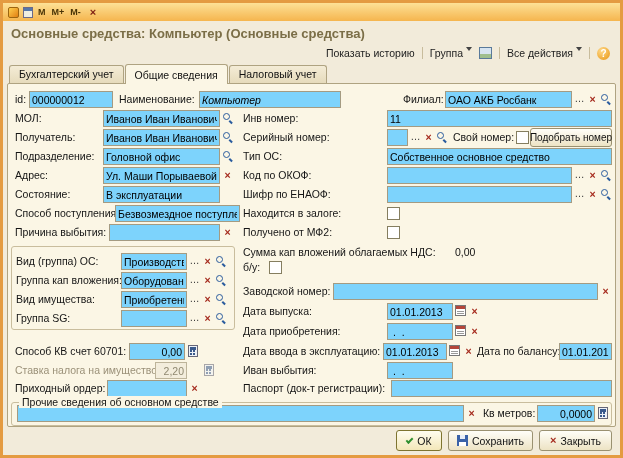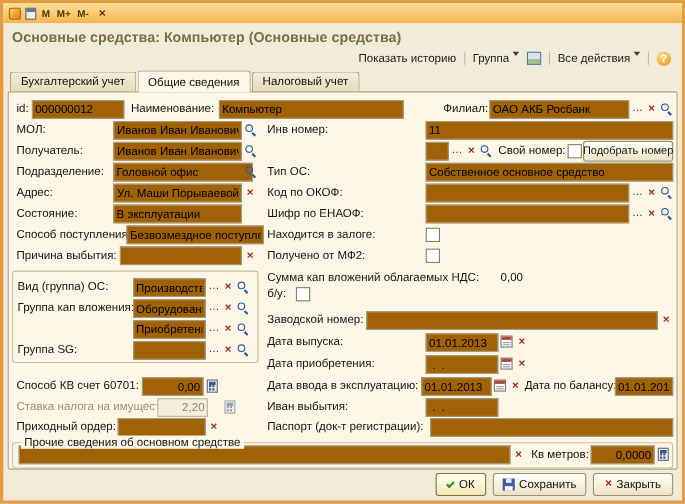--- a/index.html
+++ b/index.html
@@ -32,21 +32,21 @@
   .tabs{position:absolute;left:6px;top:62px;display:flex;gap:1px;z-index:3}
   .tab{height:18px;padding:2px 9px 0;border:1px solid #AFA381;border-bottom:none;
        border-radius:3px 3px 0 0;background:linear-gradient(#F4ECD6,#E6DBBC);cursor:pointer}
   .tab.active{background:#FBF6E5;height:20px;margin-top:-1px;padding-top:4px;z-index:4}
   .panel{position:absolute;left:4px;top:80px;width:609px;height:344px;background:#FBF6E5;
          border:1px solid #AFA381;border-radius:2px}
   
   .lbl{position:absolute;height:17px;line-height:17px;white-space:nowrap;color:#151515}
   .lbl.dis{color:#9B9179}
   .vtext{position:absolute;height:17px;line-height:17px;white-space:nowrap}
-  .inp{position:absolute;height:17px;border:1px solid #A49B82;background:#a16207;
+  .inp{position:absolute;height:17px;border:1px solid #A49B82;background:#7dd3fc;
        font:10.5px "Liberation Sans",sans-serif;padding:0 2px;color:#000;outline:none}
   .inp.num{text-align:right}
   .inp.dis{background:#F3EDDC;color:#8F8870;border-color:#BDB49A}
   .fbtn{position:absolute;width:13px;height:17px;line-height:16px;text-align:center;font-size:10px;
         color:#333;cursor:pointer;user-select:none}
   .fbtn.clear{color:#A52A1D;font-weight:bold;font-size:10.5px}
   .chk{position:absolute;width:13px;height:13px;border:1px solid #857E5F;background:#fff;cursor:pointer}
   .mag{position:relative;display:inline-block;width:11px;height:11px;top:2px}
   .mag::before{content:"";position:absolute;left:1px;top:1px;width:5px;height:5px;border:1.5px solid #2B5C9E;border-radius:50%}
   .mag::after{content:"";position:absolute;left:7.5px;top:7.5px;width:4px;height:1.8px;background:#2B5C9E;
@@ -114,46 +114,47 @@
     <div class="tab">Бухгалтерский учет</div>
     <div class="tab active">Общие сведения</div>
     <div class="tab">Налоговый учет</div>
   </div>
 
   <div class="panel"></div>
 
   <div class="lbl" style="left:12px;top:88px">id:</div>
   <input class="inp" style="left: 26px; top: 88px; width: 84px;" value="000000012">
   <div class="lbl" style="left:116px;top:88px">Наименование:</div>
-  <input class="inp" style="left: 196px; top: 88px; width: 168px;" value="Компьютер">
+  <input class="inp" style="left: 196px; top: 88px; width: 142px; font-style: italic;" value="Компьютер">
   <div class="lbl" style="left:400px;top:88px">Филиал:</div>
   <input class="inp" style="left: 442px; top: 88px; width: 127px;" value="ОАО АКБ Росбанк">
   <div class="fbtn" style="left:570px;top:88px">…</div>
   <div class="fbtn clear" style="left:583px;top:88px">×</div>
   <div class="fbtn" style="left:596px;top:88px"><span class="mag"></span></div>
 
   <div class="lbl" style="left:12px;top:107px">МОЛ:</div>
   <input class="inp" style="left: 100px; top: 107px; width: 117px;" value="Иванов Иван Иванович">
   <div class="fbtn" style="left:218px;top:107px"><span class="mag"></span></div>
   <div class="lbl" style="left:240px;top:107px">Инв номер:</div>
   <input class="inp" style="left: 384px; top: 107px; width: 225px;" value="11">
 
   <div class="lbl" style="left:12px;top:126px">Получатель:</div>
   <input class="inp" style="left: 100px; top: 126px; width: 117px;" value="Иванов Иван Иванович">
   <div class="fbtn" style="left:218px;top:126px"><span class="mag"></span></div>
+  <div class="lbl" style="left:240px;top:126px">Серийный номер:</div>
   <input class="inp" style="left: 384px; top: 126px; width: 21px;" value="">
   <div class="fbtn" style="left:406px;top:126px">…</div>
   <div class="fbtn clear" style="left:419px;top:126px">×</div>
   <div class="fbtn" style="left:432px;top:126px"><span class="mag"></span></div>
   <div class="lbl" style="left:450px;top:126px">Свой номер:</div>
   <span class="chk" style="left:513px;top:128px"></span>
   <div class="sbtn" style="left:527px;top:125px;width:82px">Подобрать номер</div>
 
   <div class="lbl" style="left:12px;top:145px">Подразделение:</div>
-  <input class="inp" style="left: 100px; top: 145px; width: 127px;" value="Головной офис">
+  <input class="inp" style="left: 100px; top: 145px; width: 117px;" value="Головной офис">
   <div class="fbtn" style="left:218px;top:145px"><span class="mag"></span></div>
   <div class="lbl" style="left:240px;top:145px">Тип ОС:</div>
   <input class="inp" style="left: 384px; top: 145px; width: 225px;" value="Собственное основное средство">
 
   <div class="lbl" style="left:12px;top:164px">Адрес:</div>
   <input class="inp" style="left: 100px; top: 164px; width: 117px;" value="Ул. Маши Порываевой д.34">
   <div class="fbtn clear" style="left:218px;top:164px">×</div>
   <div class="lbl" style="left:240px;top:164px">Код по ОКОФ:</div>
   <input class="inp" style="left: 384px; top: 164px; width: 185px;" value="">
   <div class="fbtn" style="left:570px;top:164px">…</div>
@@ -188,20 +189,21 @@
   <div class="fbtn" style="left:185px;top:250px">…</div>
   <div class="fbtn clear" style="left:198px;top:250px">×</div>
   <div class="fbtn" style="left:211px;top:250px"><span class="mag"></span></div>
 
   <div class="lbl" style="left:13px;top:269px">Группа кап вложения:</div>
   <input class="inp" style="left: 118px; top: 269px; width: 66px;" value="Оборудование">
   <div class="fbtn" style="left:185px;top:269px">…</div>
   <div class="fbtn clear" style="left:198px;top:269px">×</div>
   <div class="fbtn" style="left:211px;top:269px"><span class="mag"></span></div>
 
+  <div class="lbl" style="left:13px;top:288px">Вид имущества:</div>
   <input class="inp" style="left: 118px; top: 288px; width: 66px;" value="Приобретение основн">
   <div class="fbtn" style="left:185px;top:288px">…</div>
   <div class="fbtn clear" style="left:198px;top:288px">×</div>
   <div class="fbtn" style="left:211px;top:288px"><span class="mag"></span></div>
 
   <div class="lbl" style="left:13px;top:307px">Группа SG:</div>
   <input class="inp" style="left: 118px; top: 307px; width: 66px;" value="">
   <div class="fbtn" style="left:185px;top:307px">…</div>
   <div class="fbtn clear" style="left:198px;top:307px">×</div>
   <div class="fbtn" style="left:211px;top:307px"><span class="mag"></span></div>
@@ -228,21 +230,21 @@
   <div class="fbtn" style="left:183px;top:340px"><span class="calcico"></span></div>
 
   <div class="lbl" style="left:240px;top:340px">Дата ввода в эксплуатацию:</div>
   <input class="inp" style="left: 380px; top: 340px; width: 64px;" value="01.01.2013">
   <div class="fbtn" style="left:445px;top:340px"><span class="calico"></span></div>
   <div class="fbtn clear" style="left:459px;top:340px">×</div>
   <div class="lbl" style="left:474px;top:340px">Дата по балансу:</div>
   <input class="inp" style="left: 556px; top: 340px; width: 53px;" value="01.01.2013">
 
   <div class="lbl dis" style="left:12px;top:359px">Ставка налога на имущество:</div>
-  <input class="inp num dis" style="left: 140px; top: 359px; width: 46px;" value="2,20">
+  <input class="inp num dis" style="left: 152px; top: 359px; width: 32px;" value="2,20">
   <div class="fbtn" style="left:199px;top:359px;opacity:.55"><span class="calcico"></span></div>
   <div class="lbl" style="left:240px;top:359px">Иван выбытия:</div>
   <input class="inp" style="left: 384px; top: 359px; width: 66px;" value=" .  .">
 
   <div class="lbl" style="left:12px;top:377px">Приходный ордер:</div>
   <input class="inp" style="left: 104px; top: 377px; width: 80px;" value="">
   <div class="fbtn clear" style="left:185px;top:377px">×</div>
   <div class="lbl" style="left:240px;top:377px">Паспорт (док-т регистрации):</div>
   <input class="inp" style="left: 388px; top: 377px; width: 221px;" value="">
 

